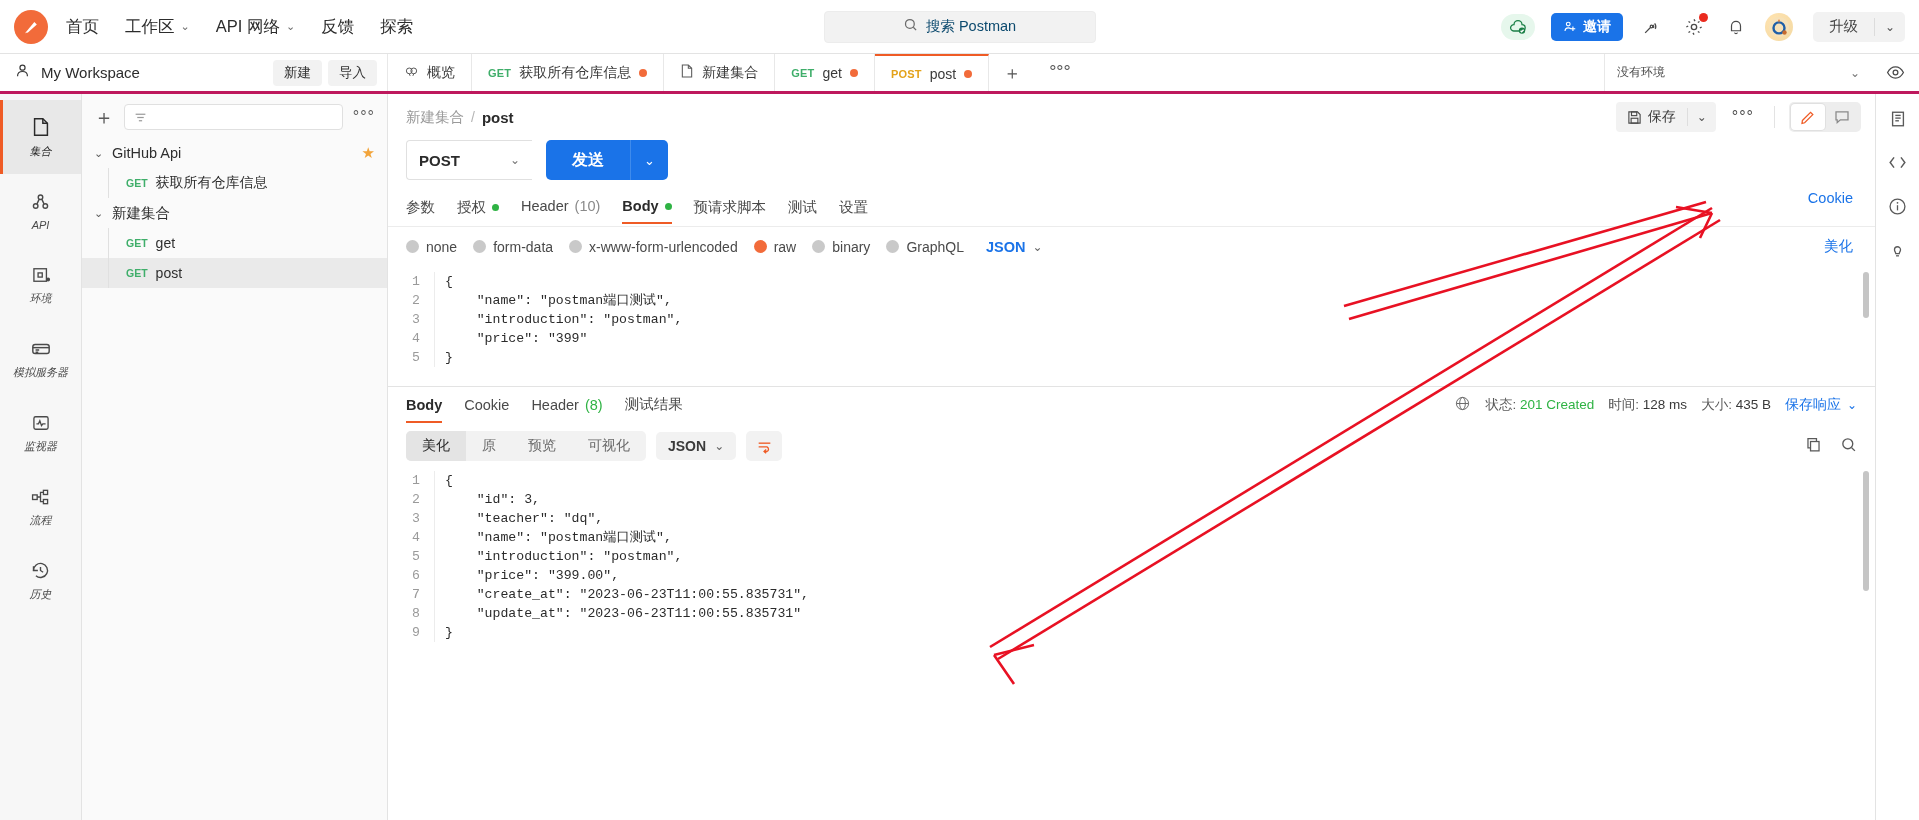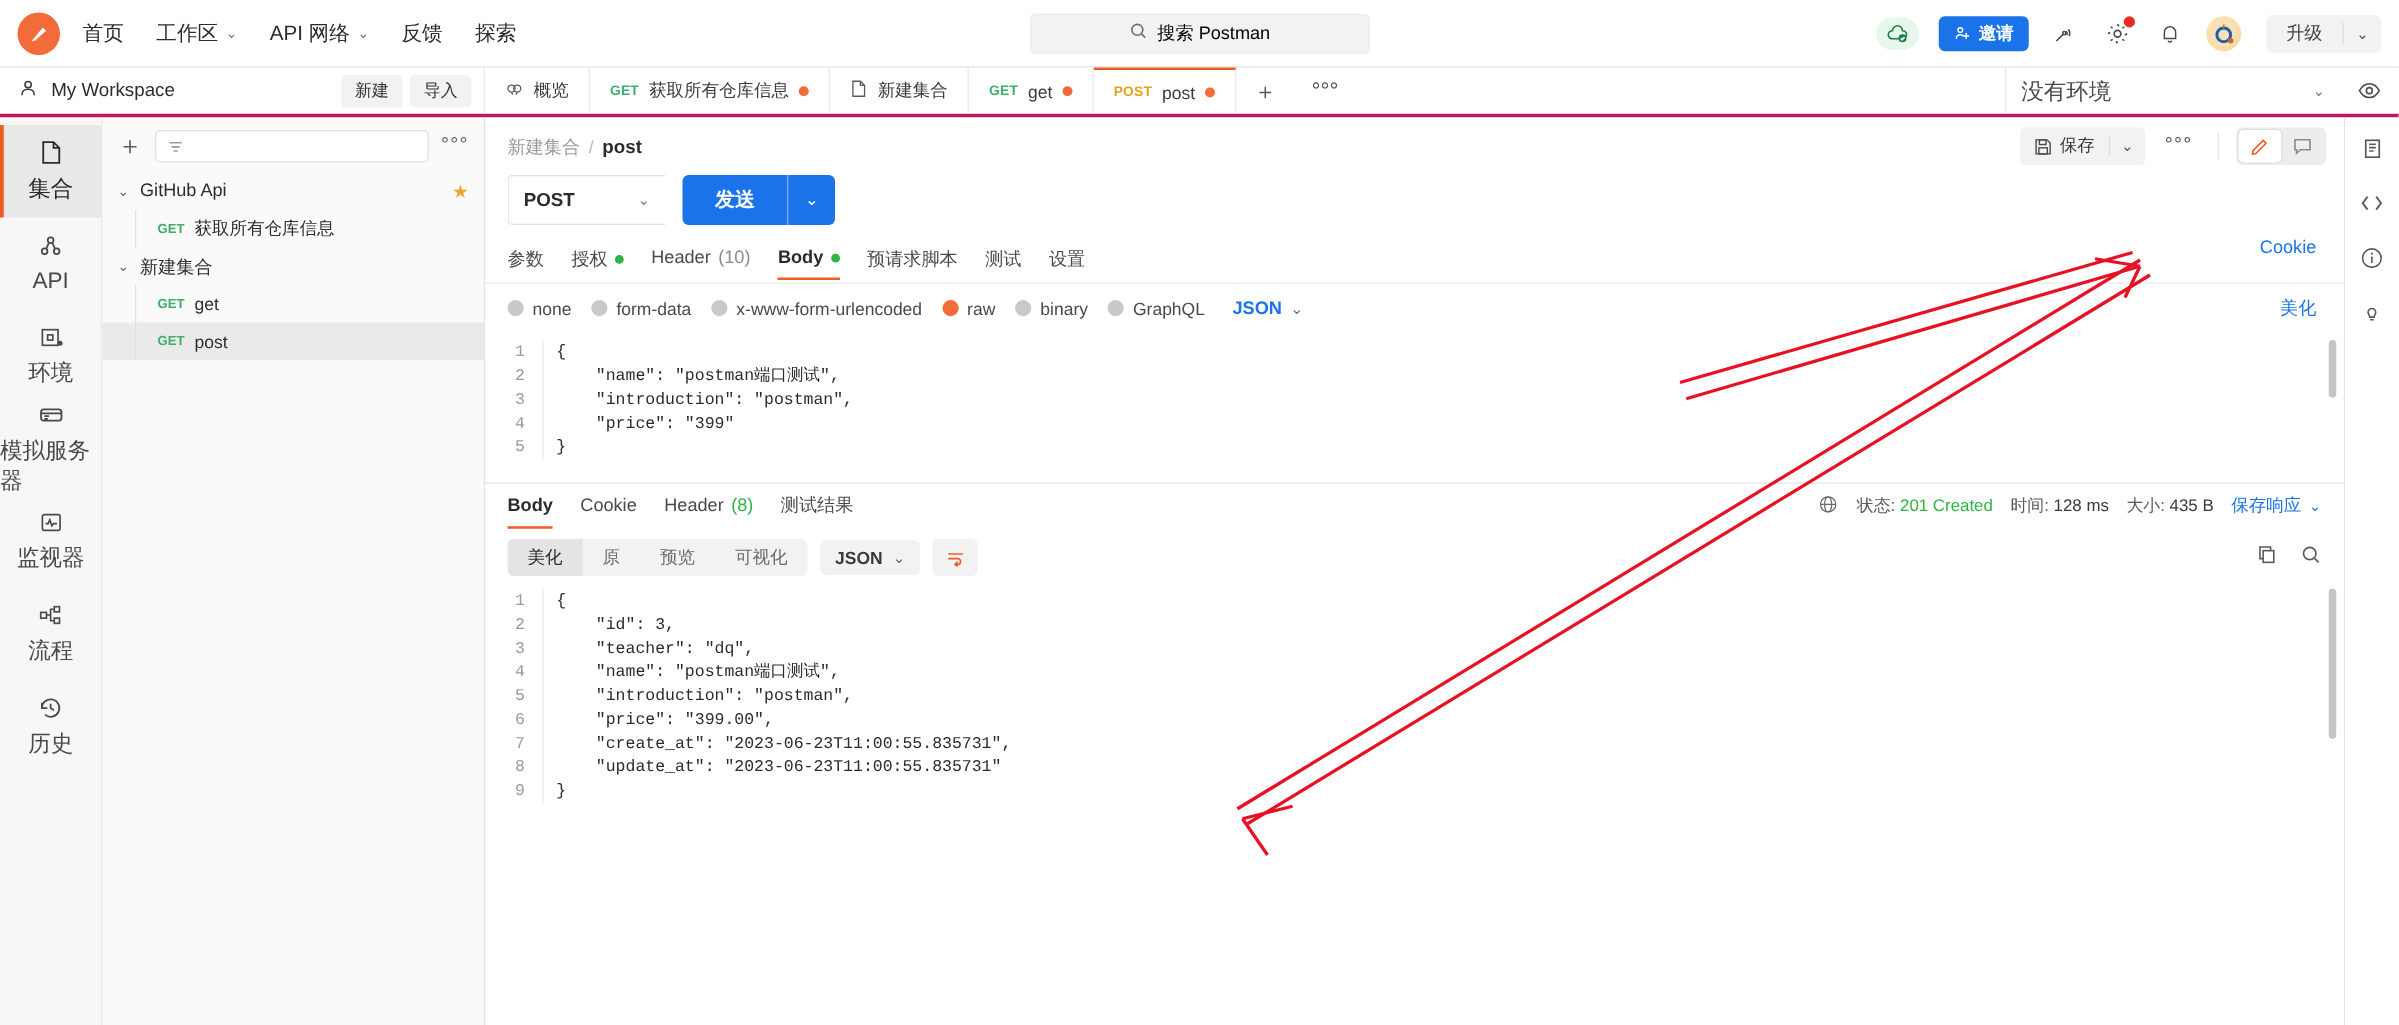--- a/index.html
+++ b/index.html
@@ -29,21 +29,21 @@
     display: flex; align-items: center; gap: 6px; white-space: nowrap;
   }
   .caret { font-size: 11px; color: #6b6b6b; }
   .search-wrap {
     position: absolute; left: 50%; transform: translateX(-50%);
     width: 272px; height: 32px; background: #f2f2f2;
     border: 1px solid #ececec; border-radius: 4px;
     display: flex; align-items: center; justify-content: center; gap: 8px;
     cursor: text;
   }
-  .search-wrap .ph { font-size: 14.5px; color: #000000; }
+  .search-wrap .ph { font-size: 14.5px; color: #0c4a6e; }
   .topbar-right {
     margin-left: auto; display: flex; align-items: center; gap: 16px;
   }
   .cloud-ok {
     width: 34px; height: 26px; border-radius: 13px; background: #e6f7ec;
     display: flex; align-items: center; justify-content: center;
   }
   .invite-btn {
     background: #1a73e8; color: #fff; border-radius: 5px;
     height: 28px; padding: 0 12px; font-size: 14px;
@@ -99,41 +99,41 @@
   .m.post { color:#e3a21a; }
   .tab .udot { width:8px; height:8px; border-radius:50%; background:#f26b3a; }
   .tab-add, .tab-more {
     display:flex; align-items:center; justify-content:center;
     padding: 0 14px; color:#555; cursor:pointer; font-size: 18px;
   }
   .env-sel {
     margin-left:auto; display:flex; align-items:center; height:100%;
     border-left: 1px solid #e8e8e8; padding: 0 12px; gap: 8px; min-width: 268px;
   }
-  .env-sel .txt { font-size: 18px; color:#4a4a4a; cursor:pointer;}
+  .env-sel .txt { font-size: 12px; color:#4a4a4a; cursor:pointer;}
   .env-sel .cv { margin-left:auto; color:#777; font-size: 12px; cursor:pointer;}
   .eye { padding: 0 14px; color:#555; cursor:pointer; display:flex; align-items:center;}
 
   
   .main { display:flex; height: calc(820px - 54px - 40px); }
 
   .railbar {
     width: 82px; background: #f7f7f7; border-right: 1px solid #e3e3e3;
     padding-top: 6px; flex: 0 0 82px;
   }
   .rail {
     height: 74px; display:flex; flex-direction:column; align-items:center;
     justify-content:center; gap:6px; cursor:pointer; position:relative;
     color:#4a4a4a;
   }
   .rail.active { background:#e8e8e8; color:#2b2b2b; }
   .rail.active::before {
     content:""; position:absolute; left:0; top:0; bottom:0; width:3px; background:#ef5b25;
   }
-  .rail .lb { font-size: 18px; }
+  .rail .lb { font-size: 11px; font-style: italic; }
 
   .collections {
     width: 306px; background:#fafafa; border-right:1px solid #e3e3e3; flex:0 0 306px;
   }
   .col-head { display:flex; align-items:center; gap:10px; padding: 10px 12px 8px 12px; }
   .col-plus { font-size:20px; color:#5a5a5a; cursor:pointer; line-height:1; }
   .col-filter {
     flex:1; height:26px; background:#fff; border:1px solid #e0e0e0; border-radius:4px;
     display:flex; align-items:center; padding: 0 8px; cursor:text;
   }

